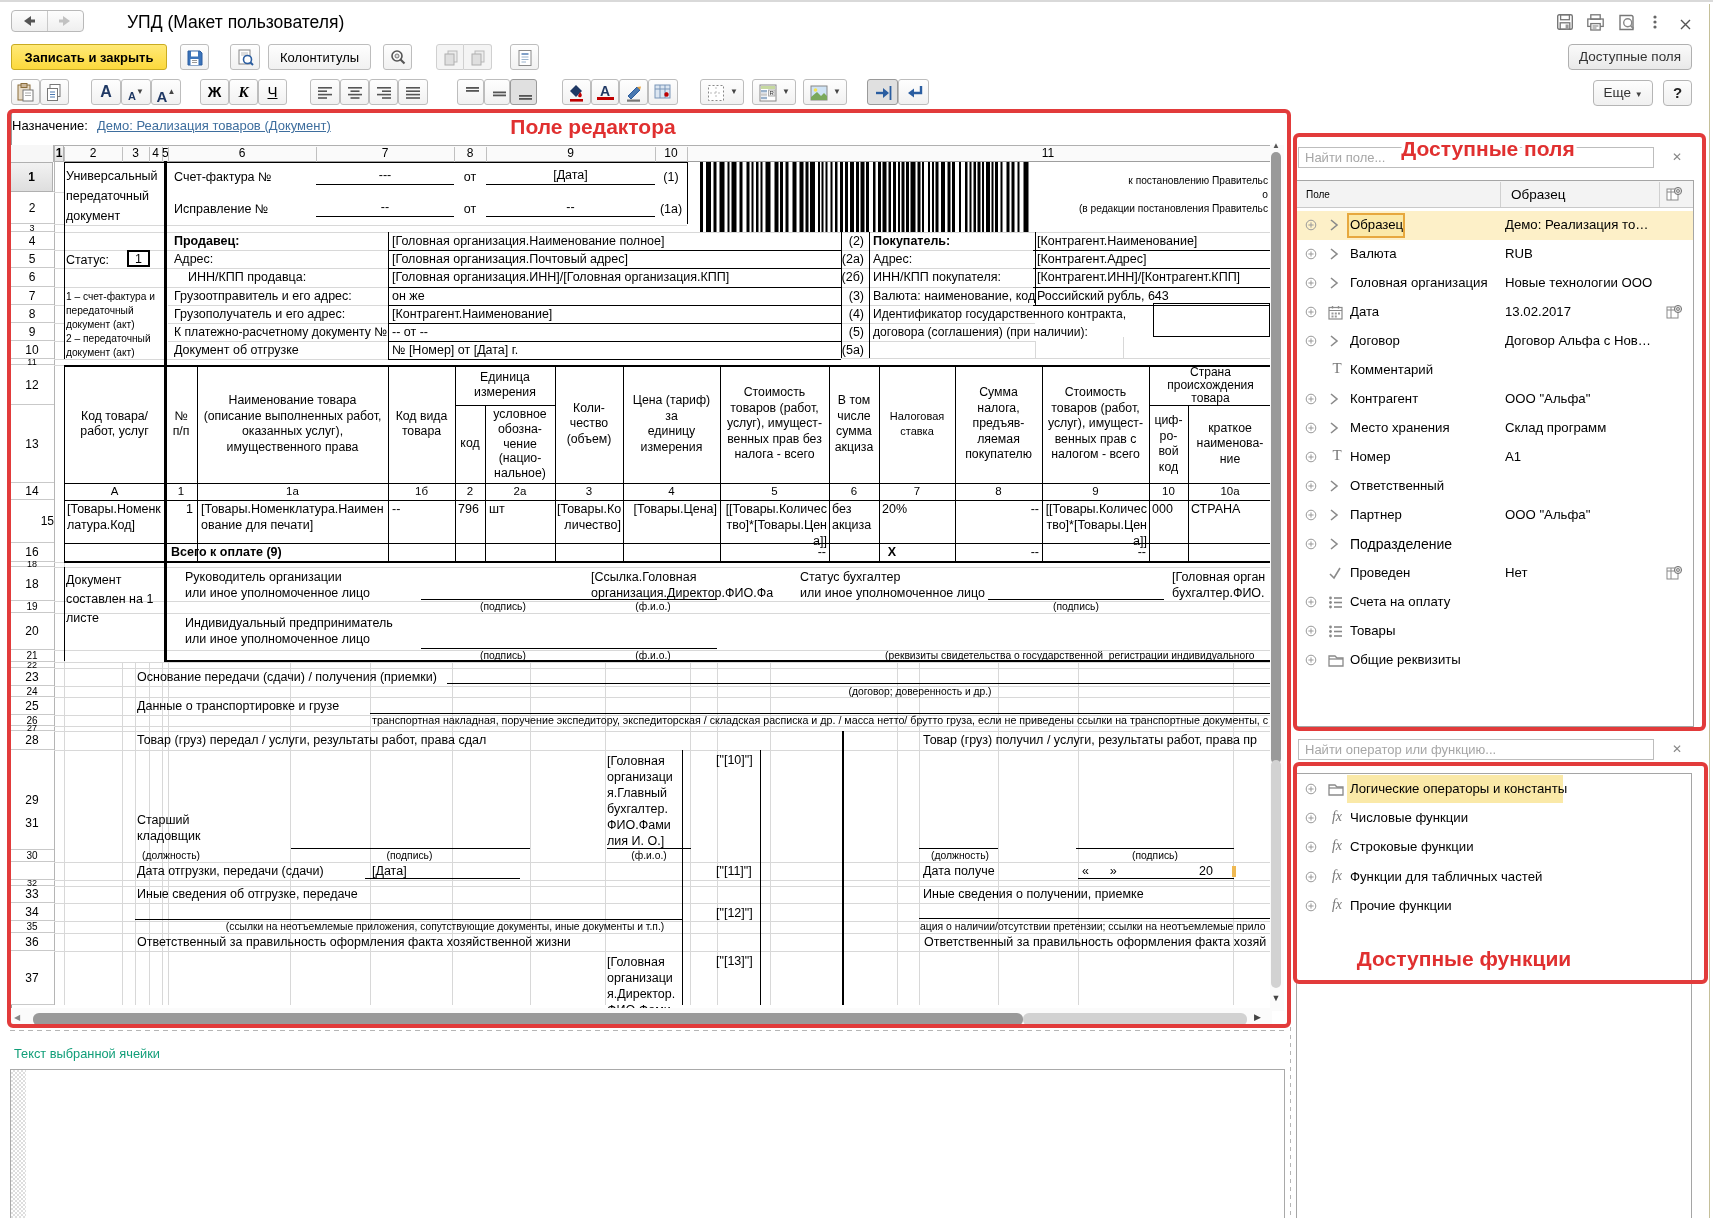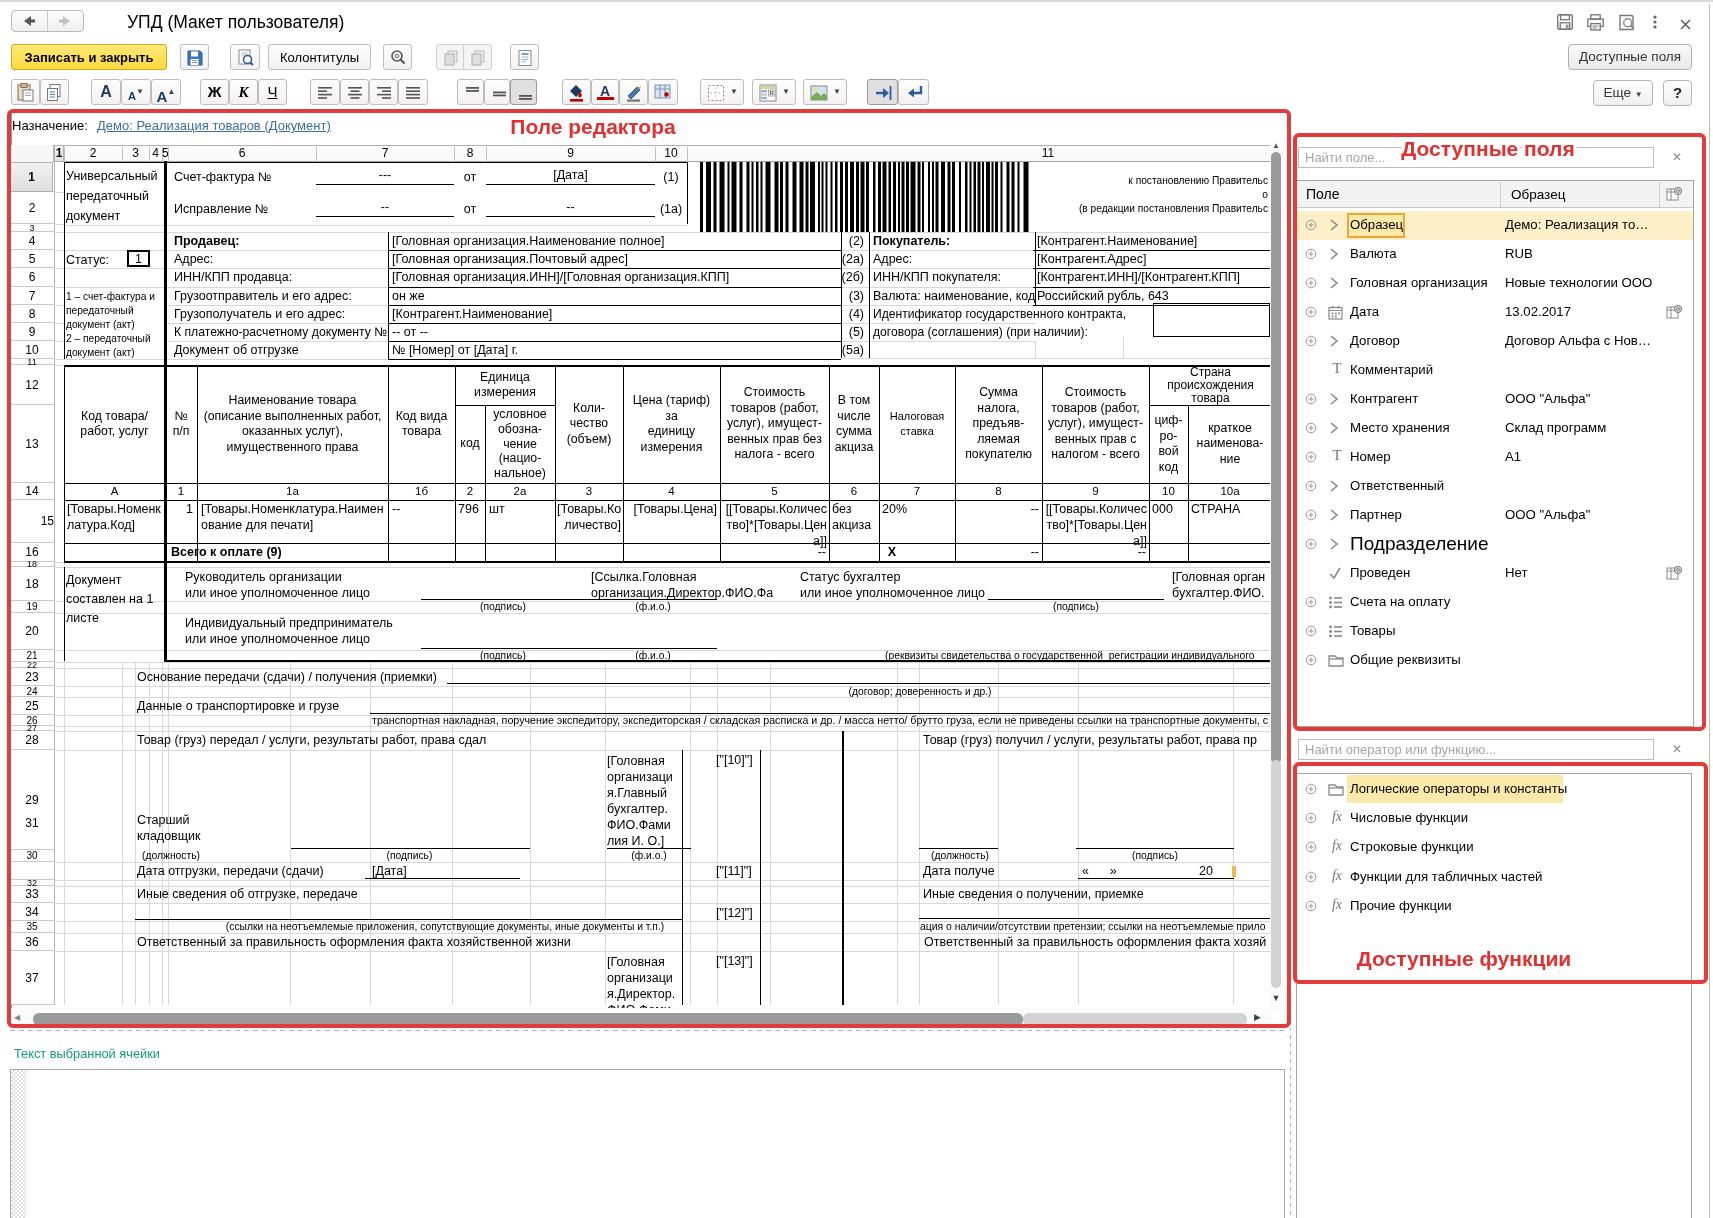--- a/index.html
+++ b/index.html
@@ -499,21 +499,21 @@
 <div style="position:absolute;left:127px;top:250px;width:23px;height:17px;border:2px solid #000;font-size:12.5px;text-align:center;line-height:14px">1</div>
 <div style="position:absolute;left:66px;top:290px;width:110px;height:0px;height:auto;font-size:10.2px;line-height:14px;text-align:left;color:#000;white-space:pre;">1 – счет-фактура и
 передаточный
 документ (акт)
 2 – передаточный
 документ (акт)</div>
 <div style="position:absolute;left:174px;top:232px;width:216px;height:18px;font-size:12.5px;line-height:18px;text-align:left;color:#000;white-space:pre;"><b>Продавец:</b></div>
 <div style="position:absolute;left:392px;top:232px;width:440px;height:18px;font-size:12.5px;line-height:18px;text-align:left;color:#000;white-space:pre;">[Головная организация.Наименование полное]</div>
 <div style="position:absolute;left:174px;top:250px;width:216px;height:18px;font-size:12.5px;line-height:18px;text-align:left;color:#000;white-space:pre;">Адрес:</div>
 <div style="position:absolute;left:392px;top:250px;width:440px;height:18px;font-size:12.5px;line-height:18px;text-align:left;color:#000;white-space:pre;">[Головная организация.Почтовый адрес]</div>
-<div style="position:absolute;left:174px;top:268px;width:216px;height:19px;font-size:12.5px;line-height:19px;text-align:left;color:#000;white-space:pre;">ИНН/КПП продавца:</div>
+<div style="position:absolute;left:188px;top:268px;width:216px;height:19px;font-size:12.5px;line-height:19px;text-align:left;color:#000;white-space:pre;">ИНН/КПП продавца:</div>
 <div style="position:absolute;left:392px;top:268px;width:440px;height:19px;font-size:12.5px;line-height:19px;text-align:left;color:#000;white-space:pre;">[Головная организация.ИНН]/[Головная организация.КПП]</div>
 <div style="position:absolute;left:174px;top:287px;width:216px;height:18px;font-size:12.5px;line-height:18px;text-align:left;color:#000;white-space:pre;">Грузоотправитель и его адрес:</div>
 <div style="position:absolute;left:392px;top:287px;width:440px;height:18px;font-size:12.5px;line-height:18px;text-align:left;color:#000;white-space:pre;">он же</div>
 <div style="position:absolute;left:174px;top:305px;width:216px;height:18px;font-size:12.5px;line-height:18px;text-align:left;color:#000;white-space:pre;">Грузополучатель и его адрес:</div>
 <div style="position:absolute;left:392px;top:305px;width:440px;height:18px;font-size:12.5px;line-height:18px;text-align:left;color:#000;white-space:pre;">[Контрагент.Наименование]</div>
 <div style="position:absolute;left:174px;top:323px;width:216px;height:18px;font-size:12.5px;line-height:18px;text-align:left;color:#000;white-space:pre;"><span style="font-size:12.2px">К платежно-расчетному документу №</span></div>
 <div style="position:absolute;left:392px;top:323px;width:440px;height:18px;font-size:12.5px;line-height:18px;text-align:left;color:#000;white-space:pre;">-- от --</div>
 <div style="position:absolute;left:174px;top:341px;width:216px;height:18px;font-size:12.5px;line-height:18px;text-align:left;color:#000;white-space:pre;">Документ об отгрузке</div>
 <div style="position:absolute;left:392px;top:341px;width:440px;height:18px;font-size:12.5px;line-height:18px;text-align:left;color:#000;white-space:pre;">№ [Номер] от [Дата] г.</div>
 <div style="position:absolute;left:836px;top:232px;width:28px;height:18px;font-size:12.5px;line-height:18px;text-align:right;color:#000;white-space:pre;">(2)</div>
@@ -771,21 +771,21 @@
 <div style="position:absolute;left:11px;top:1070px;width:15px;height:148px;background:repeating-conic-gradient(#dedede 0 25%,#fff 0 50%) 0 0/4px 4px"></div>
 <div style="position:absolute;left:1290px;top:1027px;width:1px;height:191px;background:repeating-linear-gradient(#b5b5b5 0 4px,#fff 4px 8px)"></div>
 <div style="position:absolute;left:1709px;top:4px;width:1px;height:1214px;background:#c5c09a"></div>
 <div style="position:absolute;left:1298px;top:147px;width:356px;height:21px;border:1px solid #bdbdbd;background:#fff"></div>
 <div style="position:absolute;left:1305px;top:148px;width:200px;height:19px;font-size:13px;line-height:19px;text-align:left;color:#a6a6a6;white-space:pre;">Найти поле...</div>
 <div style="position:absolute;left:1665px;top:148px;width:24px;height:19px;font-size:12px;line-height:19px;text-align:center;color:#888;white-space:pre;">✕</div>
 <div style="position:absolute;left:1296px;top:180px;width:398px;height:547px;border:1px solid #a5a5a5;background:#fff"></div>
 <div style="position:absolute;left:1297px;top:181px;width:396px;height:27px;background:#f3f3f3;border-bottom:1px solid #c9c9c9"></div>
 <div style="position:absolute;left:1500px;top:182px;width:1px;height:25px;background:#d0d0d0"></div>
 <div style="position:absolute;left:1659px;top:182px;width:1px;height:25px;background:#d0d0d0"></div>
-<div style="position:absolute;left:1306px;top:181px;width:100px;height:27px;font-size:14px;line-height:27px;text-align:left;color:#000;white-space:pre;">Поле</div>
+<div style="position:absolute;left:1306px;top:181px;width:100px;height:27px;font-size:10px;line-height:27px;text-align:left;color:#000;white-space:pre;">Поле</div>
 <div style="position:absolute;left:1511px;top:181px;width:100px;height:27px;font-size:13.5px;line-height:27px;text-align:left;color:#000;white-space:pre;">Образец</div>
 <div style="position:absolute;left:1666px;top:186px;width:17px;height:16px;"><svg width="17" height="16">
         <rect x="1" y="3" width="11" height="11" fill="#fff" stroke="#8a8a8a"></rect>
         <line x1="1" y1="6" x2="12" y2="6" stroke="#8a8a8a"></line>
         <line x1="5" y1="3" x2="5" y2="14" stroke="#8a8a8a"></line>
         <circle cx="12" cy="5" r="3.6" fill="#ddd" stroke="#777"></circle>
         <circle cx="12" cy="5" r="1.4" fill="#fff" stroke="#777"></circle>
       </svg></div>
 <div style="position:absolute;left:1297px;top:210.5px;width:396px;height:29px;background:#fdf0c8"></div>
 <div style="position:absolute;left:1304px;top:218px;width:14px;height:14px;"><svg width="14" height="14">
@@ -904,21 +904,21 @@
 <div style="position:absolute;left:1350px;top:506px;width:150px;height:18px;font-size:13.2px;line-height:18px;text-align:left;color:#000;white-space:pre;">Партнер</div>
 <div style="position:absolute;left:1505px;top:506px;width:160px;height:18px;font-size:13.2px;line-height:18px;text-align:left;color:#000;white-space:pre;">ООО "Альфа"</div>
 <div style="position:absolute;left:1304px;top:537px;width:14px;height:14px;"><svg width="14" height="14">
         <circle cx="7" cy="7" r="4.8" fill="none" stroke="#999"></circle>
         <line x1="4.4" y1="7" x2="9.6" y2="7" stroke="#999"></line>
         <line x1="7" y1="4.4" x2="7" y2="9.6" stroke="#999"></line>
       </svg></div>
 <div style="position:absolute;left:1328px;top:537px;width:16px;height:15px;"><svg width="12" height="14">
         <path d="M3 2 L9 7 L3 12" fill="none" stroke="#8a8a8a" stroke-width="1.6"></path>
       </svg></div>
-<div style="position:absolute;left:1350px;top:535px;width:150px;height:18px;font-size:19px;line-height:18px;text-align:left;color:#000;white-space:pre;">Подразделение</div>
+<div style="position:absolute;left:1350px;top:535px;width:150px;height:18px;font-size:14px;line-height:18px;text-align:left;color:#000;white-space:pre;">Подразделение</div>
 <div style="position:absolute;left:1328px;top:566px;width:16px;height:15px;"><svg width="14" height="14">
         <path d="M2 8 L6 12 L12 2" fill="none" stroke="#8a8a8a" stroke-width="1.6"></path>
       </svg></div>
 <div style="position:absolute;left:1350px;top:564px;width:150px;height:18px;font-size:13.2px;line-height:18px;text-align:left;color:#000;white-space:pre;">Проведен</div>
 <div style="position:absolute;left:1505px;top:564px;width:160px;height:18px;font-size:13.2px;line-height:18px;text-align:left;color:#000;white-space:pre;">Нет</div>
 <div style="position:absolute;left:1666px;top:565px;width:17px;height:16px;"><svg width="17" height="16">
         <rect x="1" y="3" width="11" height="11" fill="#fff" stroke="#8a8a8a"></rect>
         <line x1="1" y1="6" x2="12" y2="6" stroke="#8a8a8a"></line>
         <line x1="5" y1="3" x2="5" y2="14" stroke="#8a8a8a"></line>
         <circle cx="12" cy="5" r="3.6" fill="#ddd" stroke="#777"></circle>

